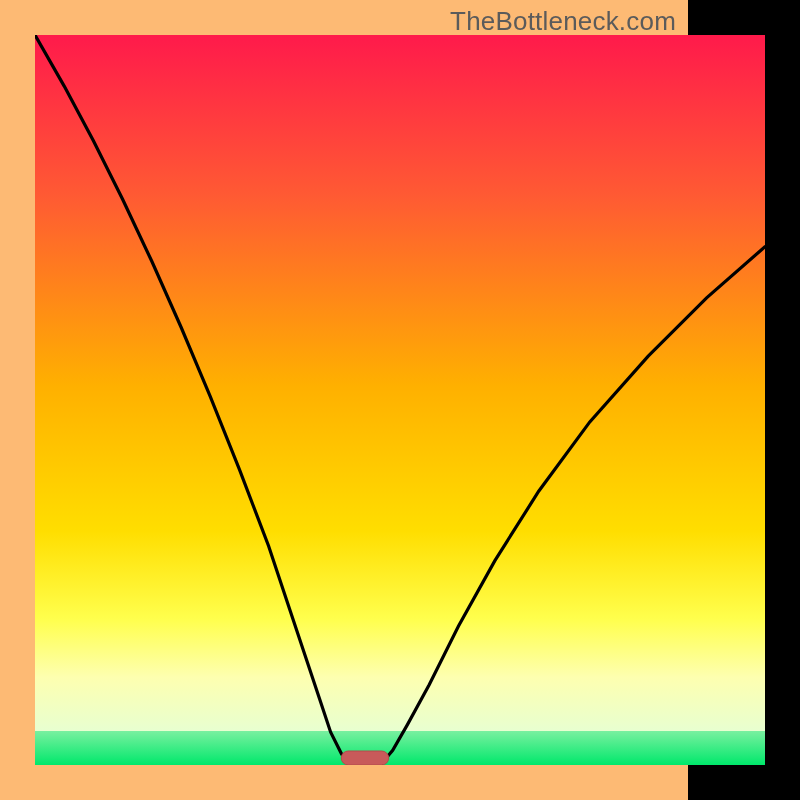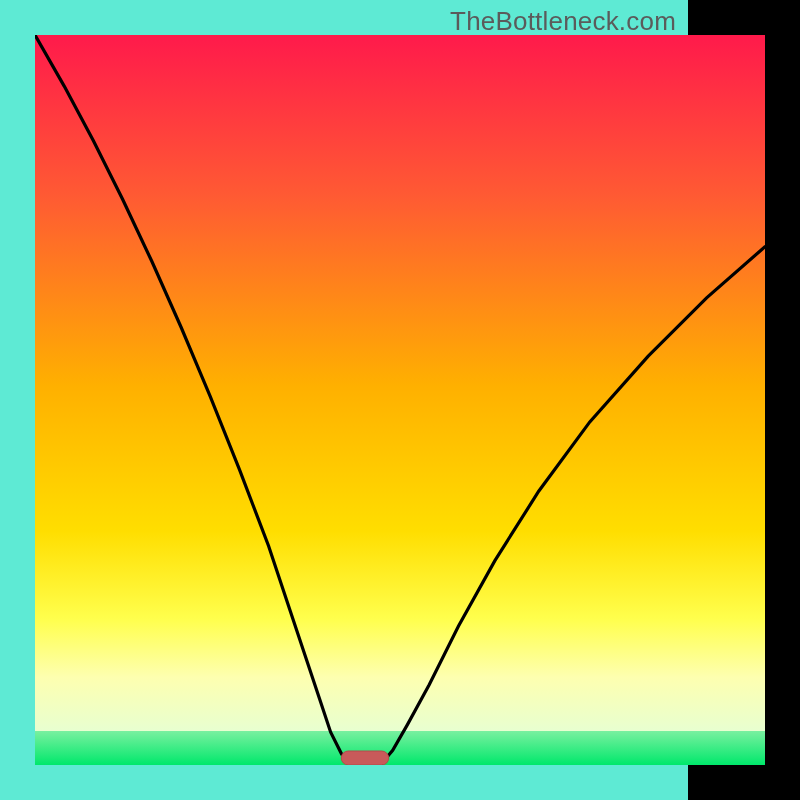--- a/index.html
+++ b/index.html
@@ -8,21 +8,21 @@
     width: 800px;
     height: 800px;
     overflow: hidden;
     background: #000;
     font-family: Arial, Helvetica, sans-serif;
   }
   .frame {
     position: relative;
     width: 688px;
     height: 800px;
-    background: #5eead4;
+    background: #fdba74;
   }
   .plot {
     position: absolute;
     left: 35px;
     top: 35px;
     width: 730px;
     height: 730px;
     overflow: hidden;
   }
   .plot svg {

